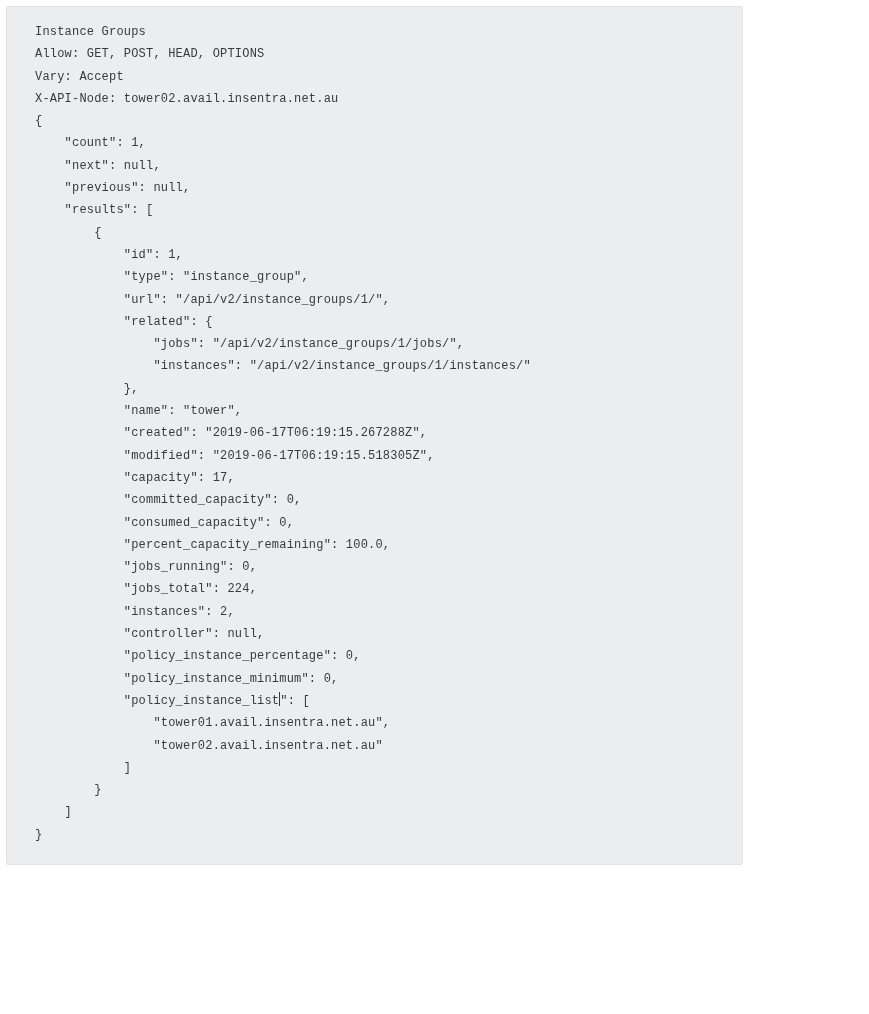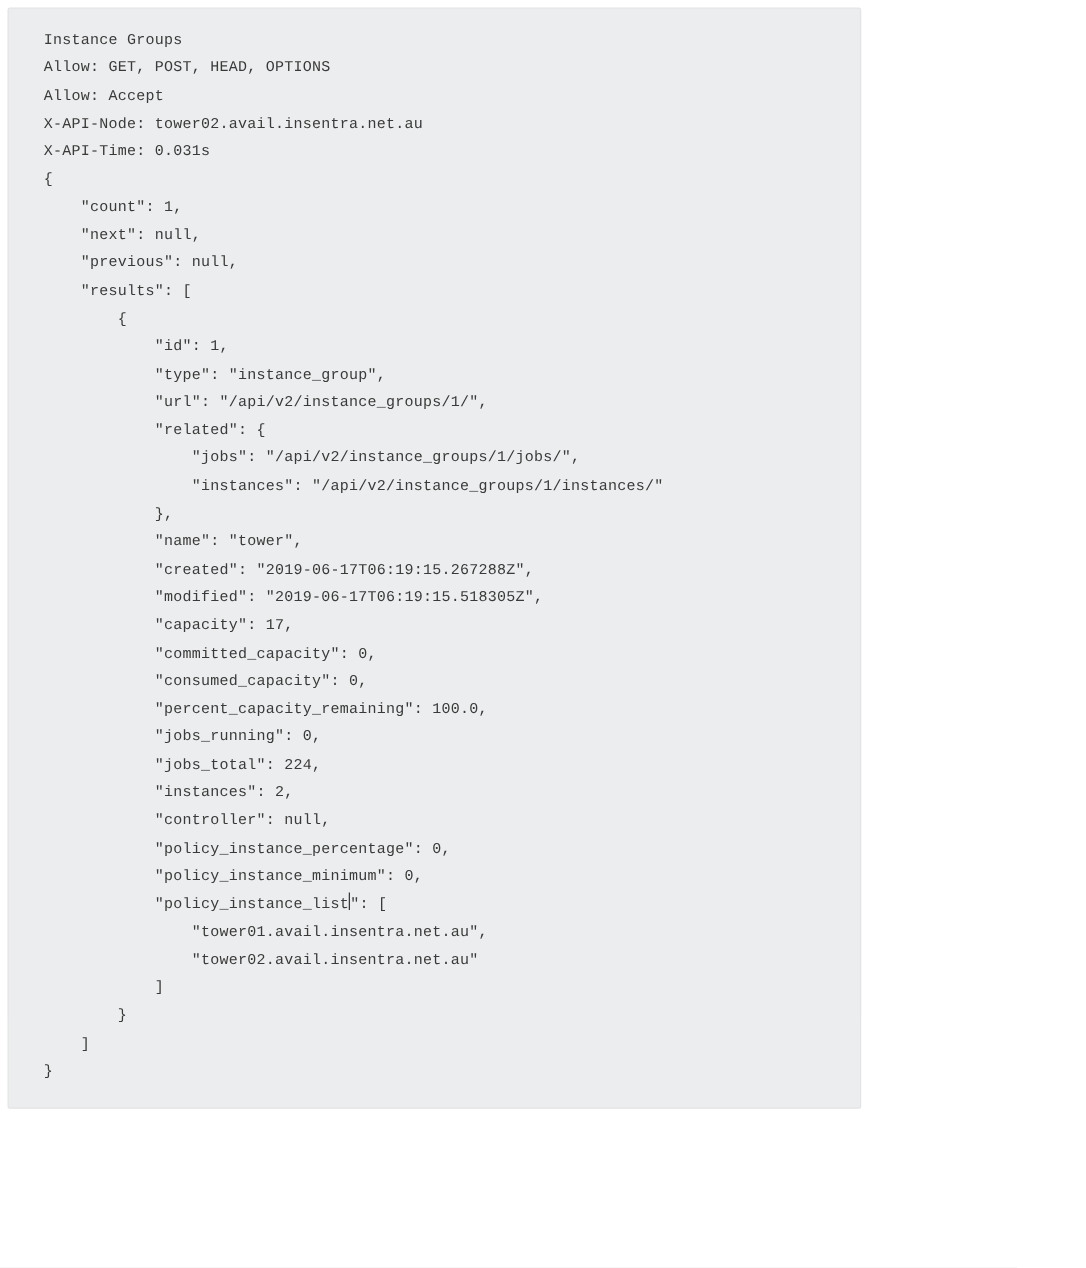--- a/index.html
+++ b/index.html
@@ -9,21 +9,21 @@
       font-size: 12px;
       color: #3a3a3a;
       padding: 6px;
     }
     .code-block {
       background: #ecedee;
       border: 1px solid #e3e4e5;
       border-radius: 2px;
       padding: 14px 28px 18px 28px;
       box-sizing: border-box;
-      width: 683px;
+      width: 737px;
     }
     .code-line {
       white-space: pre;
       line-height: 22.3px;
       letter-spacing: 0.2px;
     }
     .cursor {
       display: inline-block;
       width: 0;
       border-left: 1px solid #3a3a3a;
@@ -32,23 +32,22 @@
       margin-left: 0;
       margin-right: 0;
     }
   </style>
 </head>
 <body>
 
 <div class="code-block">
   <div class="code-line">Instance Groups</div>
   <div class="code-line">Allow: GET, POST, HEAD, OPTIONS</div>
-  <div class="code-line">Allow: Accept</div>
+  <div class="code-line">Vary: Accept</div>
   <div class="code-line">X-API-Node: tower02.avail.insentra.net.au</div>
-  <div class="code-line">X-API-Time: 0.031s</div>
   <div class="code-line"></div>
   <div class="code-line"></div>
   <div class="code-line"></div>
   <div class="code-line">{</div>
   <div class="code-line">    "count": 1,</div>
   <div class="code-line">    "next": null,</div>
   <div class="code-line">    "previous": null,</div>
   <div class="code-line">    "results": [</div>
   <div class="code-line">        {</div>
   <div class="code-line">            "id": 1,</div>

